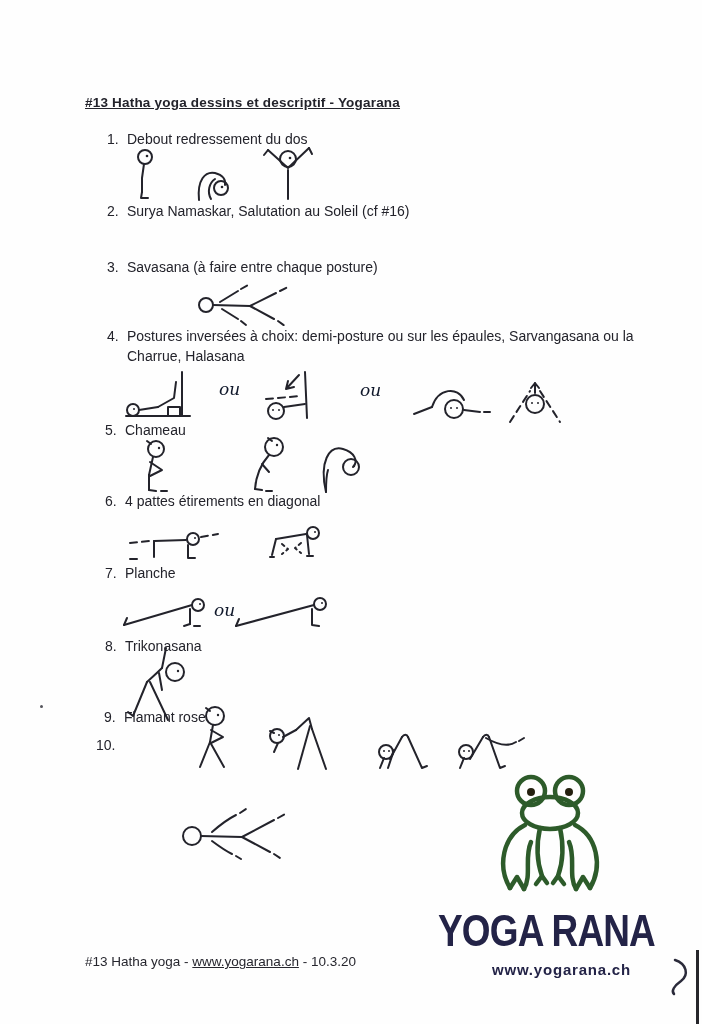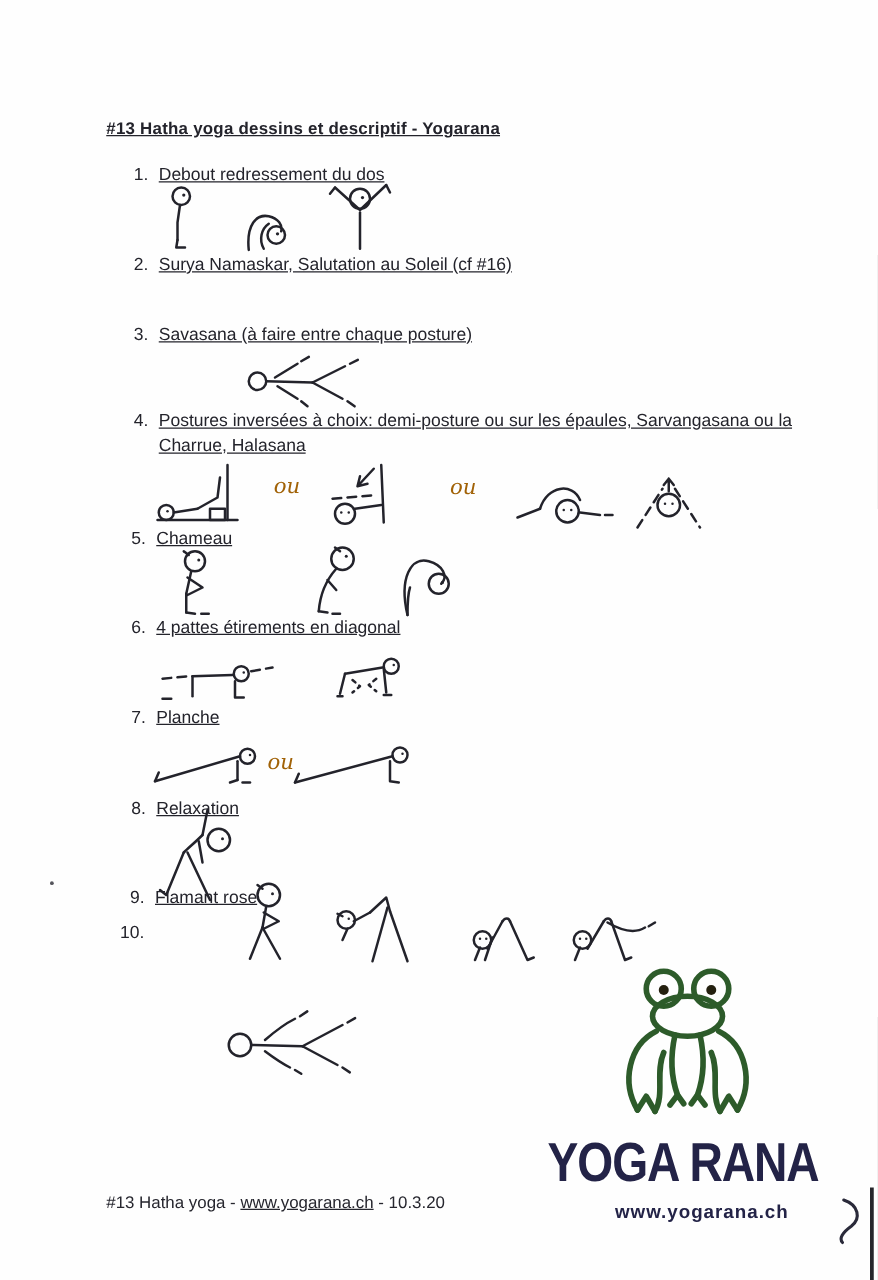--- a/index.html
+++ b/index.html
@@ -9,25 +9,25 @@
     font-family:"Liberation Sans", sans-serif;color:#23232b;
   }
   .title{
     position:absolute;left:85px;top:95px;
     font-size:13.5px;font-weight:bold;text-decoration:underline;
     letter-spacing:.2px;
   }
   .item{position:absolute;font-size:14px;display:flex;line-height:20px;}
   .item .num{flex:none;width:20px;}
   .item.ten .num{width:31px;}
-  .item .txt{flex:1;text-decoration:underline;}
+  .item .txt{flex:1;}
   .item.wrap{width:528px;}
   .ou{
     position:absolute;font-family:"DejaVu Serif", serif;font-style:italic;
-    font-size:17px;color:#a16207;
+    font-size:17px;color:#0f172a;
   }
   .fig{position:absolute;overflow:visible;}
   .fig path,.fig circle,.fig ellipse,.fig rect,.fig line{
     stroke:#23232b;stroke-width:2;fill:none;
     stroke-linecap:round;stroke-linejoin:round;
   }
   .fig .fill{fill:#23232b;stroke:none;}
   .fig .dash{stroke-dasharray:7 5;}
   .fig .dash3{stroke-dasharray:3 4;}
   .fig.frog path,.fig.frog circle,.fig.frog ellipse{
@@ -87,21 +87,21 @@
   <div class="item" style="left:105px;top:491px">
     <span class="num">6.</span>
     <span class="txt">4 pattes étirements en diagonal</span>
   </div>
   <div class="item" style="left:105px;top:563px">
     <span class="num">7.</span>
     <span class="txt">Planche</span>
   </div>
   <div class="item" style="left:105px;top:636px">
     <span class="num">8.</span>
-    <span class="txt">Relaxation</span>
+    <span class="txt">Trikonasana</span>
   </div>
   <div class="item" style="left:104px;top:707px">
     <span class="num">9.</span>
     <span class="txt">Flamant rose</span>
   </div>
   <div class="item ten" style="left:96px;top:735px">
     <span class="num">10.</span>
   </div>
 
   <svg class="fig" style="left:132px;top:148px" width="30" height="52" viewBox="0 0 30 52">

